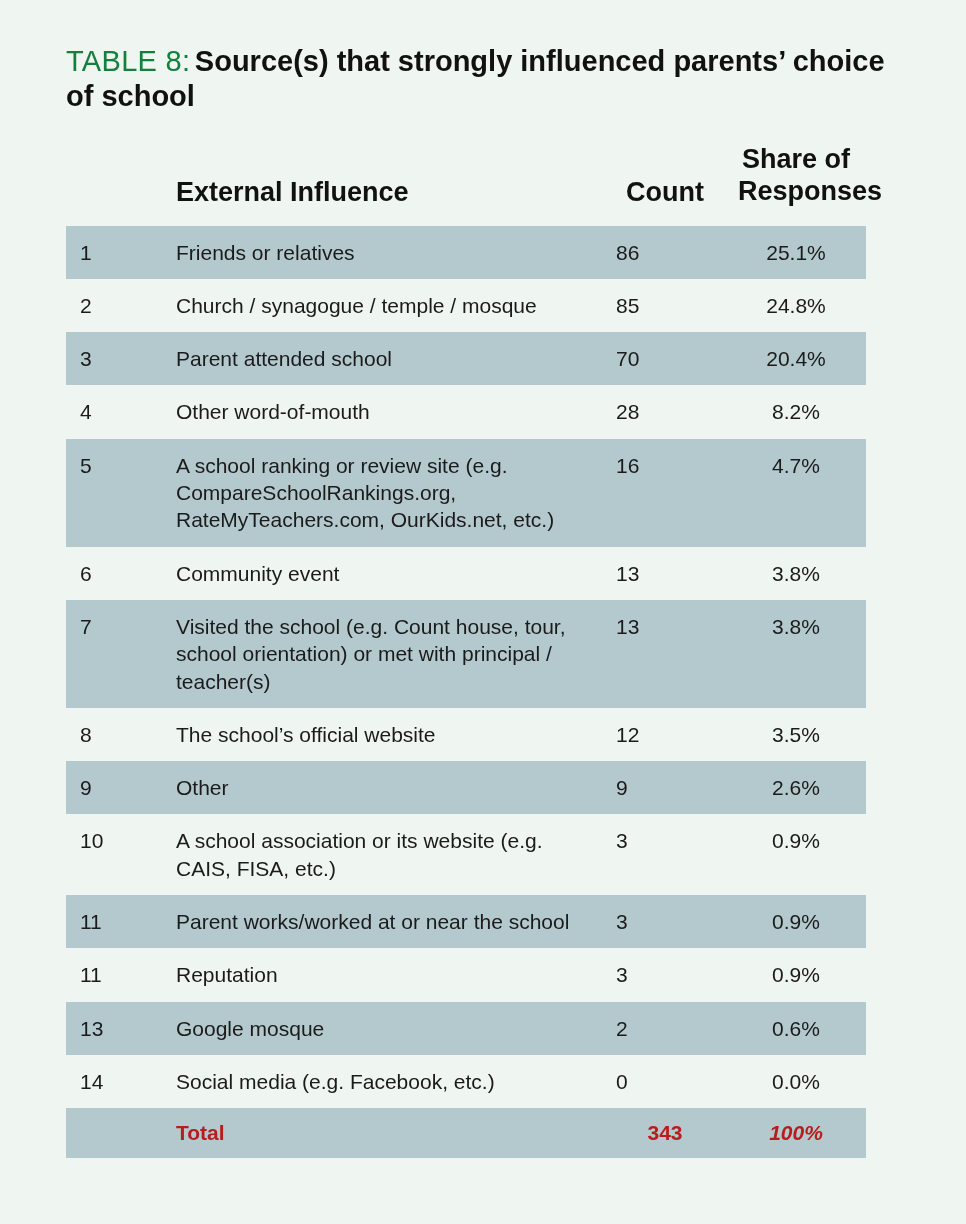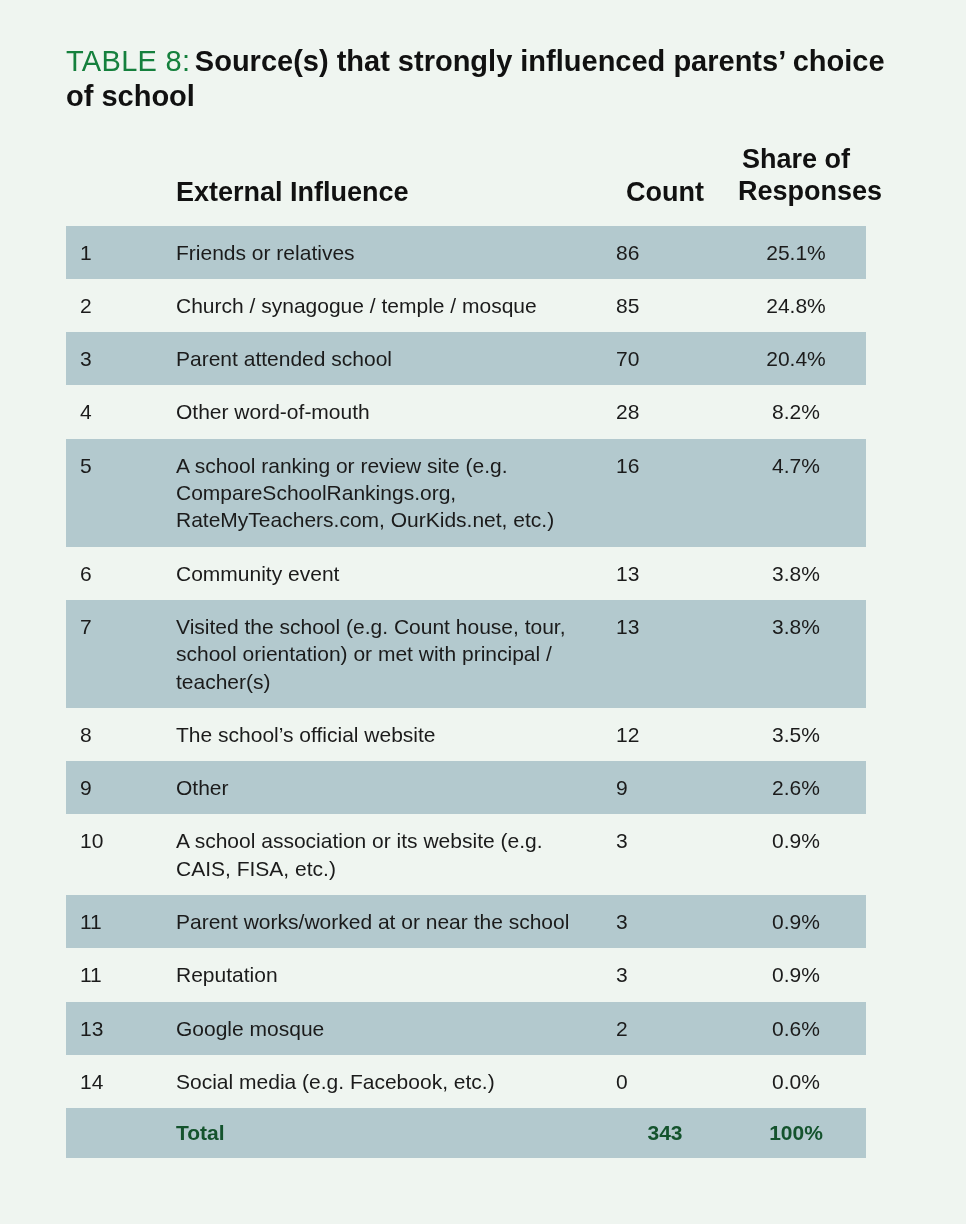--- a/index.html
+++ b/index.html
@@ -71,24 +71,24 @@
   tbody td.td-share { text-align: center; }
 
   tbody tr.shaded td { background: #b3c9ce; }
   tbody tr.plain td { background: transparent; }
 
   tfoot td {
     font-size: 21px;
     font-weight: bold;
     background: #b3c9ce;
     padding: 13px 12px;
-    color: #14532d;
+    color: #b91c1c;
   }
   tfoot td.tf-count { text-align: center; }
-  tfoot td.tf-share { text-align: center; }
+  tfoot td.tf-share { text-align: center; font-style: italic; }
 </style>
 </head>
 <body>
 
 <div class="page">
 
   <div class="title-block">
     <span class="title-label">TABLE 8:</span>
     <span class="title-text">Source(s) that strongly influenced parents’ choice of school</span>
   </div>

